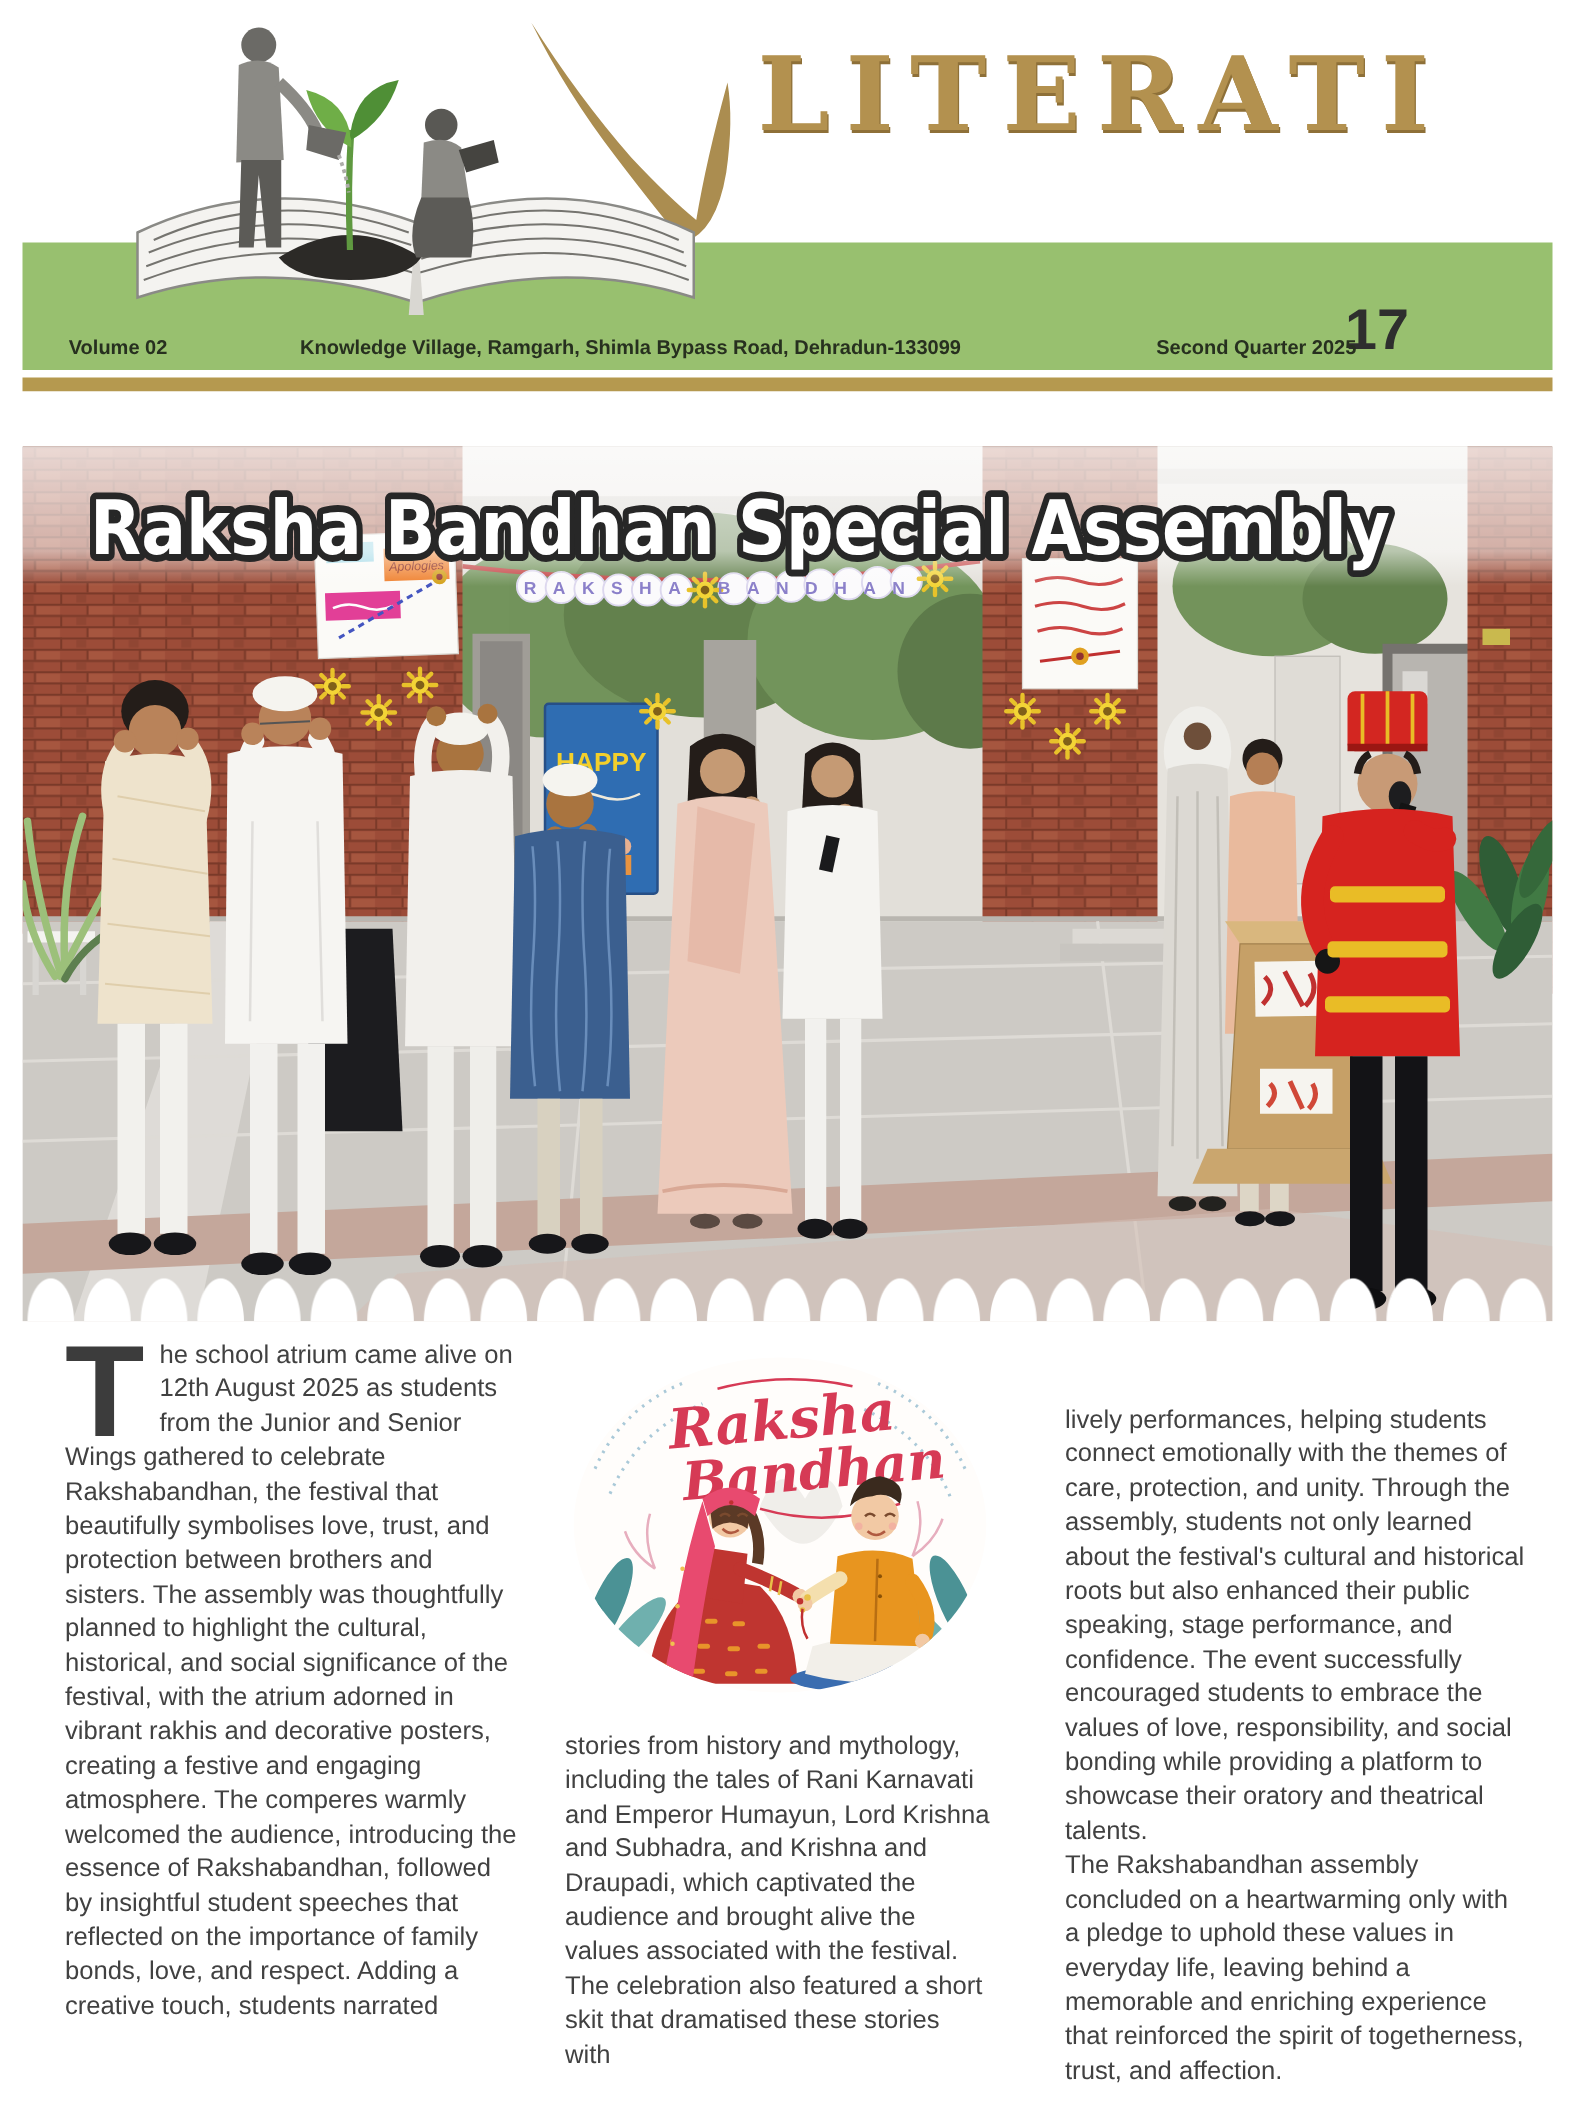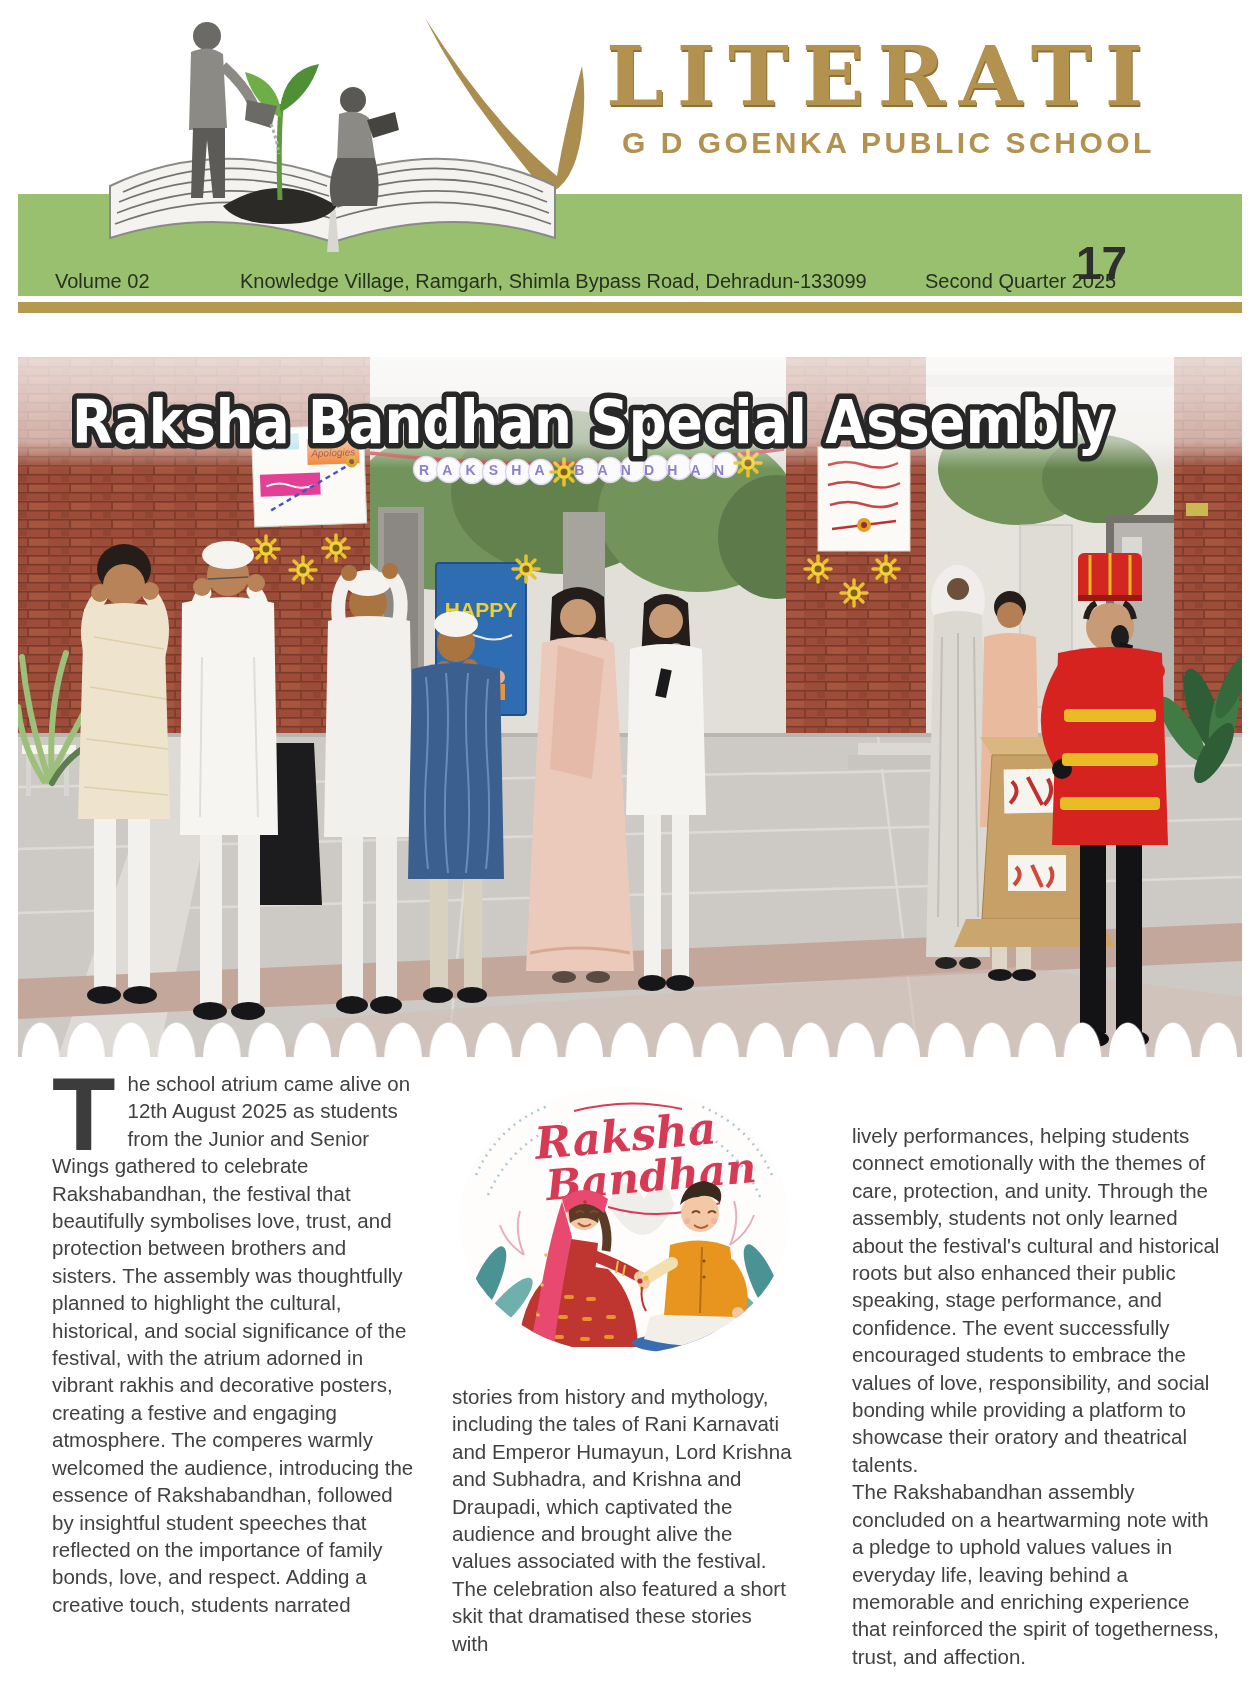--- a/index.html
+++ b/index.html
@@ -9,21 +9,21 @@
 
   
   .green-banner{left:18px;top:194px;width:1224px;height:102px;background:#98c06f;}
   .gold-bar{left:18px;top:302px;width:1224px;height:11px;background:#b5994f;}
   .brand-title{left:606px;top:28px;width:600px;font-family:"DejaVu Serif","Liberation Serif",serif;
         font-weight:bold;font-size:82px;letter-spacing:13px;color:#b3914f;white-space:nowrap;
         text-shadow:1px 2px 0 #8e7038;}
   .brand-sub{left:622px;top:126px;width:560px;font-weight:bold;font-size:30px;letter-spacing:3.5px;
         color:#b3914f;white-space:nowrap;}
   .page-number{left:1076px;top:192px;width:60px;font-weight:bold;font-size:46px;color:#2e2e2e;margin-top:44px;}
-  .info-row{color:#27301f;font-weight:normal;font-size:20px;top:270px;white-space:nowrap;}
+  .info-row{color:#27301f;font-weight:bold;font-size:16px;top:270px;white-space:nowrap;}
   .info-volume{left:55px;}
   .info-address{left:240px;}
   .info-quarter{left:925px;}
   .logo-box{left:95px;top:8px;width:492px;height:252px;}
 
   
   .photo{left:18px;top:357px;width:1224px;height:700px;background:#e9e6e2;overflow:hidden;}
   .scallops{position:absolute;left:0;right:0;bottom:0;height:37px;
         background-image:radial-gradient(ellipse 19px 35px at 50% 100%, #ffffff 96%, rgba(255,255,255,0) 100%);
         background-size:45.3px 37px;background-repeat:repeat-x;}
@@ -88,21 +88,20 @@
       <g>
         <circle cx="258" cy="92" r="13" fill="#595854"></circle>
         <path d="M244,106 Q262,100 274,110 L280,150 Q262,162 242,152 Z" fill="#8b8a85"></path>
         <path d="M242,150 Q230,178 238,198 L282,198 Q286,172 280,150 Z" fill="#5c5b57"></path>
         <path d="M272,112 L300,104 L304,122 L278,130 Z" fill="#454440"></path>
       </g>
     </svg>
   </div>
 
   <div class="abs brand-title">LITERATI</div>
-  <div class="abs brand-sub">G D GOENKA PUBLIC SCHOOL</div>
   <div class="abs page-number">17</div>
 
   <div class="abs info-row info-volume">Volume 02</div>
   <div class="abs info-row info-address">Knowledge Village, Ramgarh, Shimla Bypass Road, Dehradun-133099</div>
   <div class="abs info-row info-quarter">Second Quarter 2025</div>
 
   <div class="abs photo">
     <svg width="1224" height="700" viewBox="0 0 1224 700">
       <defs>
         <pattern id="brick" width="42" height="18" patternUnits="userSpaceOnUse">
@@ -532,16 +531,16 @@
         </g>
       </svg>
     </div>
     <div class="col2-text">
       <p>stories from history and mythology, including the tales of Rani Karnavati and Emperor Humayun, Lord Krishna and Subhadra, and Krishna and Draupadi, which captivated the audience and brought alive the values associated with the festival. The celebration also featured a short skit that dramatised these stories with</p>
     </div>
   </div>
 
   <div class="abs col col-3">
     <p>lively performances, helping students connect emotionally with the themes of care, protection, and unity. Through the assembly, students not only learned about the festival's cultural and historical roots but also enhanced their public speaking, stage performance, and confidence. The event successfully encouraged students to embrace the values of love, responsibility, and social bonding while providing a platform to showcase their oratory and theatrical talents.</p>
-    <p>The Rakshabandhan assembly concluded on a heartwarming note with a pledge to uphold values values in everyday life, leaving behind a memorable and enriching experience that reinforced the spirit of togetherness, trust, and affection.</p>
+    <p>The Rakshabandhan assembly concluded on a heartwarming only with a pledge to uphold these values in everyday life, leaving behind a memorable and enriching experience that reinforced the spirit of togetherness, trust, and affection.</p>
   </div>
 
 </div>
 
 </body></html>

